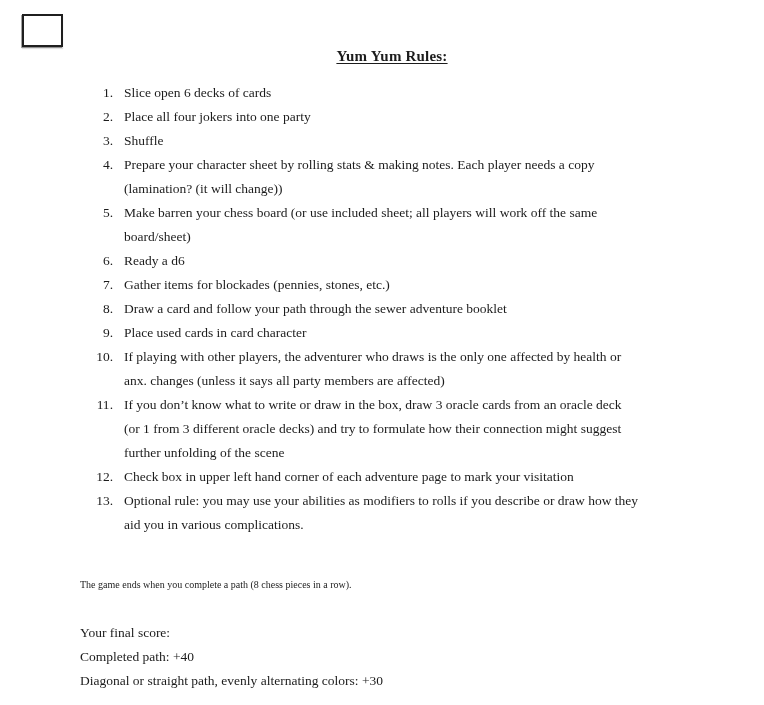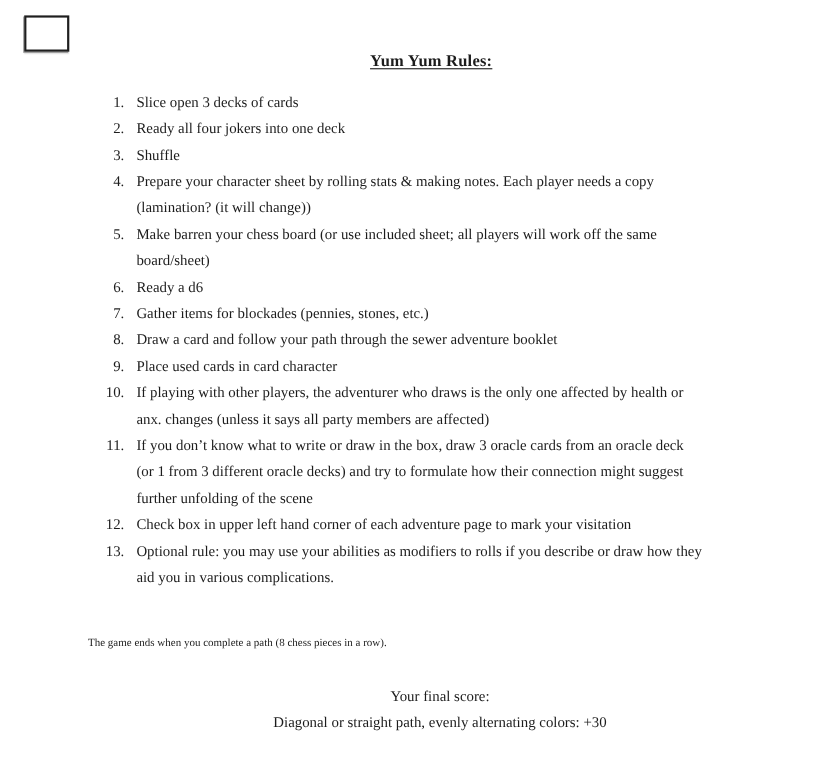--- a/index.html
+++ b/index.html
@@ -85,35 +85,34 @@
   .score {
     position: absolute;
     top: 621px;
     left: 80px;
     width: 640px;
   }
   .score p {
     margin: 0;
     font-size: 13.5px;
     line-height: 24px;
-    text-align: center;
   }
 </style>
 </head>
 <body>
 
 <div class="page">
 
   <div class="checkbox"></div>
 
   <h1 class="title">Yum Yum Rules:</h1>
 
   <ol class="rules">
-    <li>Slice open 3 decks of cards</li>
-    <li>Ready all four jokers into one deck</li>
+    <li>Slice open 6 decks of cards</li>
+    <li>Place all four jokers into one party</li>
     <li>Shuffle</li>
     <li>Prepare your character sheet by rolling stats &amp; making notes. Each player needs a copy
 (lamination? (it will change))</li>
     <li>Make barren your chess board (or use included sheet; all players will work off the same
 board/sheet)</li>
     <li>Ready a d6</li>
     <li>Gather items for blockades (pennies, stones, etc.)</li>
     <li>Draw a card and follow your path through the sewer adventure booklet</li>
     <li>Place used cards in card character</li>
     <li>If playing with other players, the adventurer who draws is the only one affected by health or
@@ -123,16 +122,17 @@
 further unfolding of the scene</li>
     <li>Check box in upper left hand corner of each adventure page to mark your visitation</li>
     <li>Optional rule: you may use your abilities as modifiers to rolls if you describe or draw how they
 aid you in various complications.</li>
   </ol>
 
   <p class="para game-end">The game ends when you complete a path (8 chess pieces in a row).</p>
 
   <div class="score">
     <p>Your final score:</p>
+    <p>Completed path: +40</p>
     <p>Diagonal or straight path, evenly alternating colors: +30</p>
   </div>
 
 </div>
 
 </body></html>

